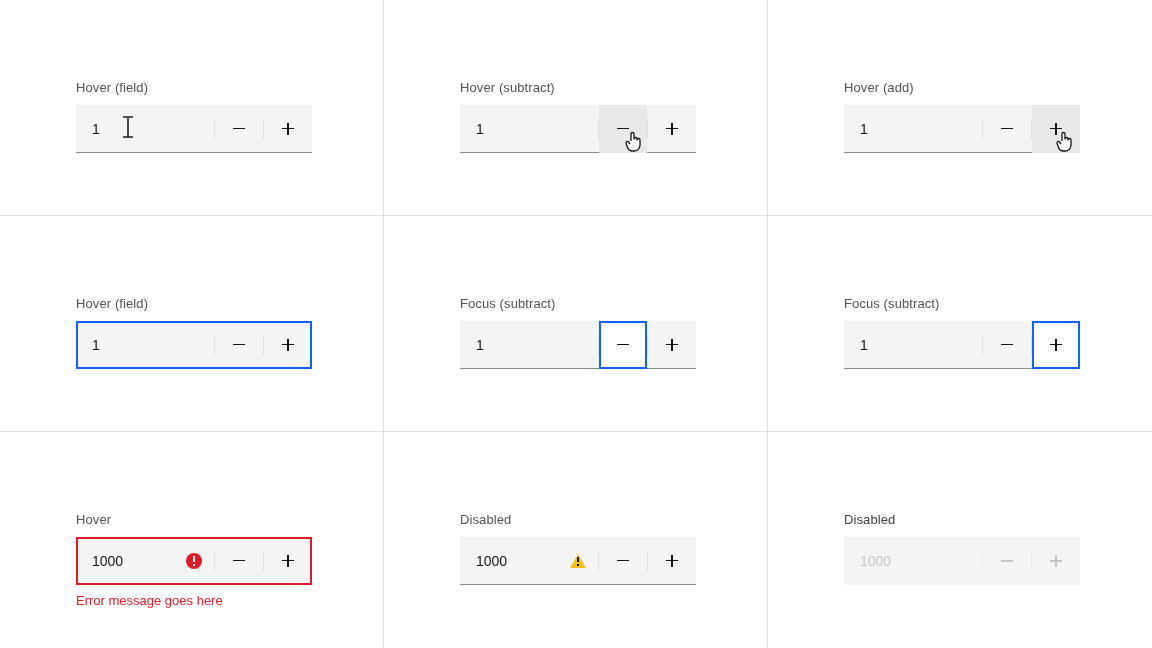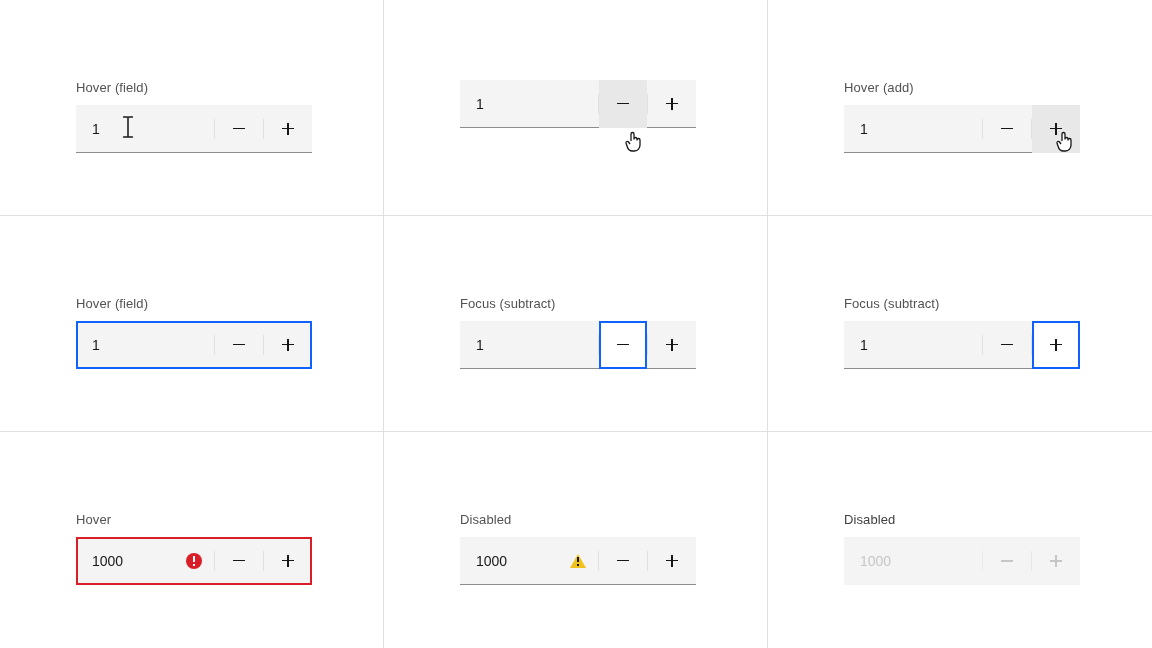--- a/index.html
+++ b/index.html
@@ -184,20 +184,21 @@
       <div class="btn add"></div>
     </div>
     <div class="cursor" style="left:118px; top:116px;">
       <svg viewBox="0 0 14 20">
           <path d="M3 1 h3 M8 1 h3 M7 1 v18 M3 19 h3 M8 19 h3" stroke="#161616" stroke-width="1.4" fill="none" stroke-linecap="round"></path>
         </svg>
     </div>
   </div>
 
   <div class="cell row0">
+    <div class="state-label">Hover (subtract)</div>
     <div class="ninput">
       <div class="value">1</div>
       <div class="divider"></div>
       <div class="btn sub hovered"></div>
       <div class="divider"></div>
       <div class="btn add"></div>
     </div>
     <div class="cursor" style="left:240px; top:131px;">
       <svg viewBox="0 0 20 22">
           <path d="M7 10 V3 a1.5 1.5 0 0 1 3 0 V8 a1.5 1.5 0 0 1 3 0 V9 a1.5 1.5 0 0 1 3 0 V14 c0 3 -2 6 -5.5 6 h-2 C5 20 3.5 17 3 15 L2 12 c-0.4 -1.3 1.5 -2.3 2.5 -1 L6 13" fill="#fff" stroke="#161616" stroke-width="1.3" stroke-linejoin="round"></path>
@@ -259,20 +260,21 @@
     <div class="ninput error">
       <div class="value">1000</div>
       <div class="icon-slot">
           <div class="icon-error"></div>
         </div>
       <div class="divider"></div>
       <div class="btn sub"></div>
       <div class="divider"></div>
       <div class="btn add"></div>
     </div>
+    <div class="msg error">Error message goes here</div>
   </div>
 
   <div class="cell">
     <div class="state-label">Disabled</div>
     <div class="ninput">
       <div class="value">1000</div>
       <div class="icon-slot">
           <div class="icon-warning"></div>
         </div>
       <div class="divider"></div>

